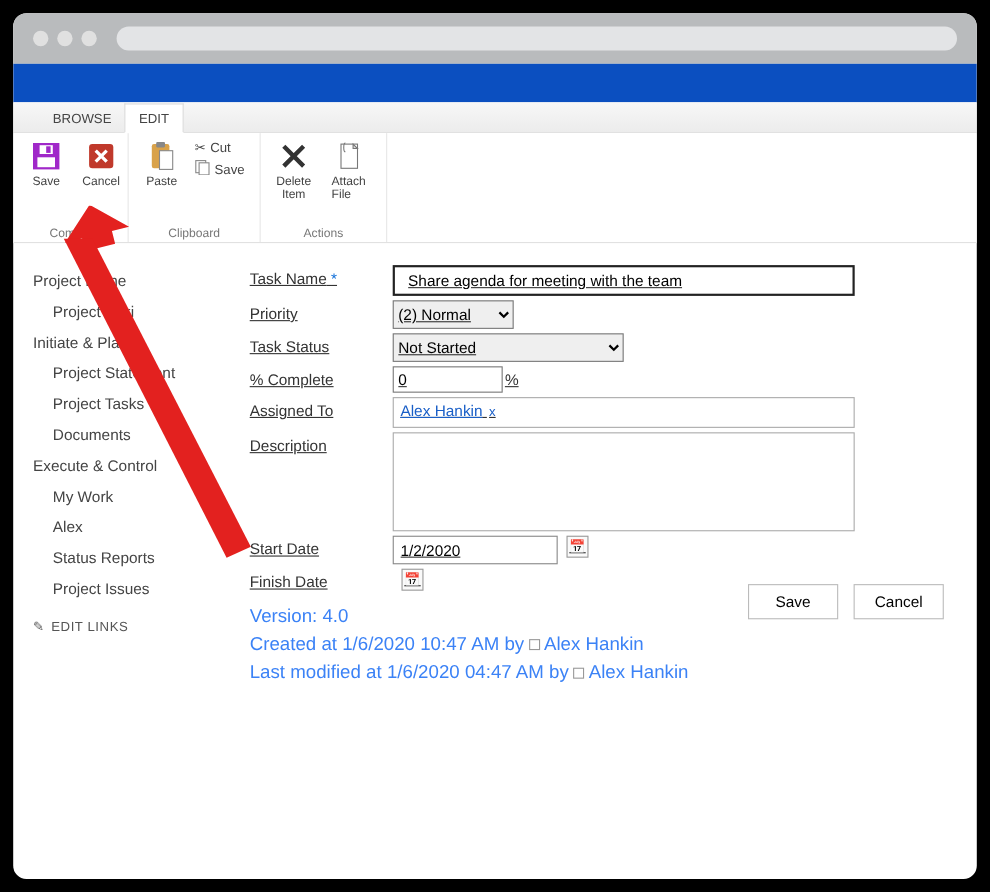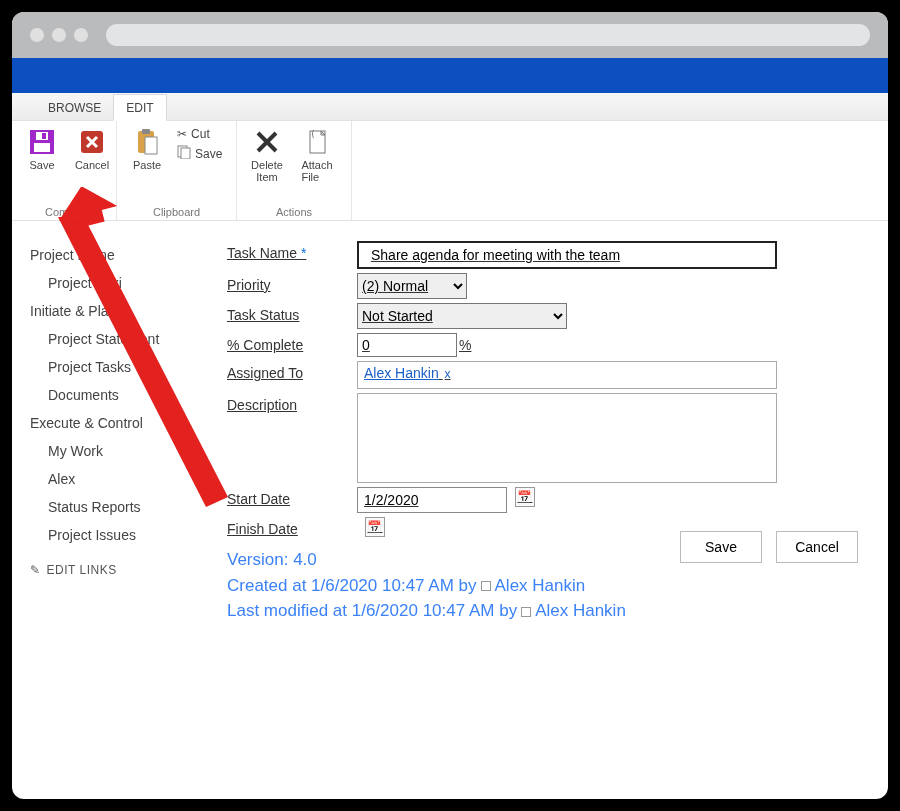--- a/index.html
+++ b/index.html
@@ -235,21 +235,21 @@
         <span class="cal-ico">📅</span>
       </div>
 
       <div style="display:flex; align-items:flex-start;">
         <div class="meta">
           <div>Version: 4.0</div>
           <div>
             <span>Created at 1/6/2020 10:47 AM  by</span><span class="mini"></span><span>Alex Hankin</span>
           </div>
           <div>
-            <span>Last modified at 1/6/2020 10:47 AM  by</span><span class="mini"></span><span>Alex Hankin</span>
+            <span>Last modified at 1/6/2020 04:47 AM  by</span><span class="mini"></span><span>Alex Hankin</span>
           </div>
         </div>
         <div class="footer-btns" style="margin-left:auto">
           <button>Save</button>
           <button>Cancel</button>
         </div>
       </div>
 
     </div>
   </div>

